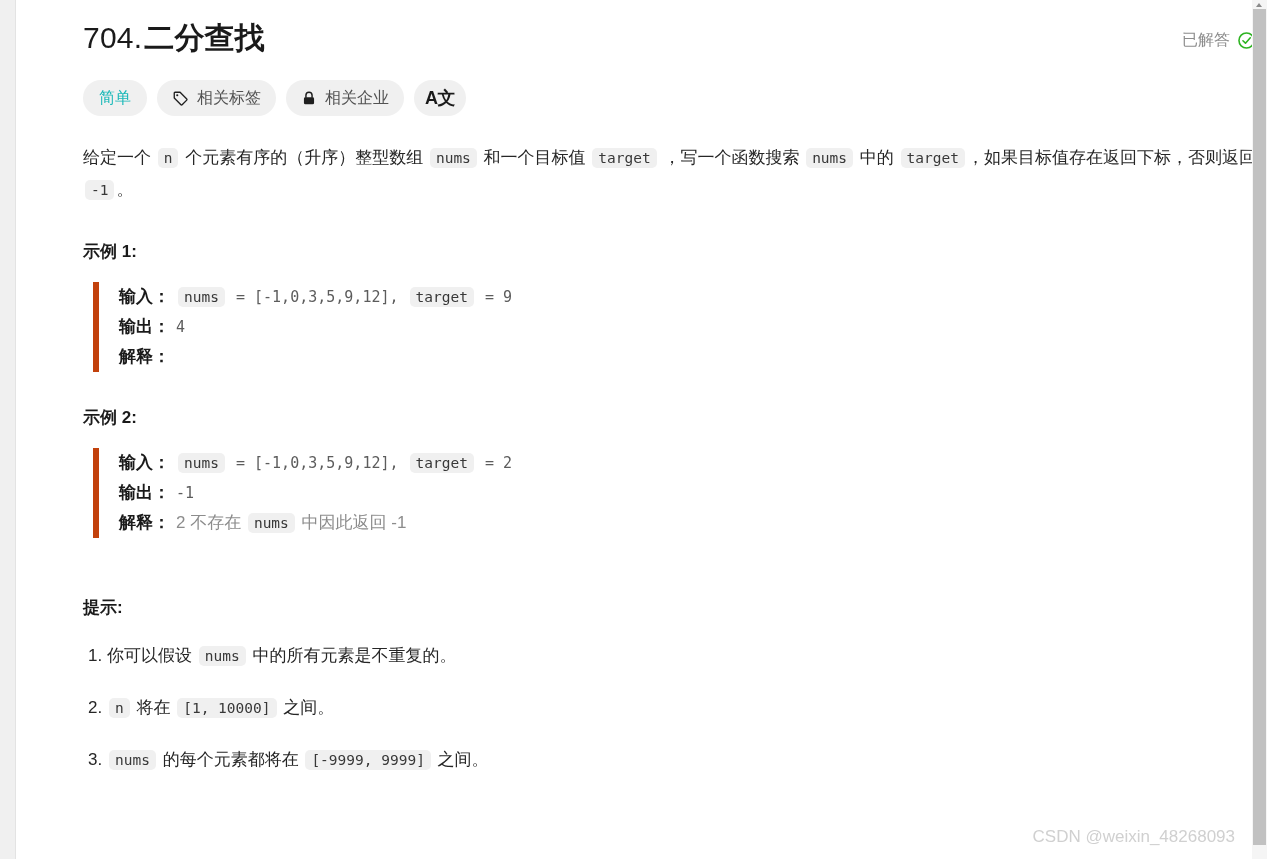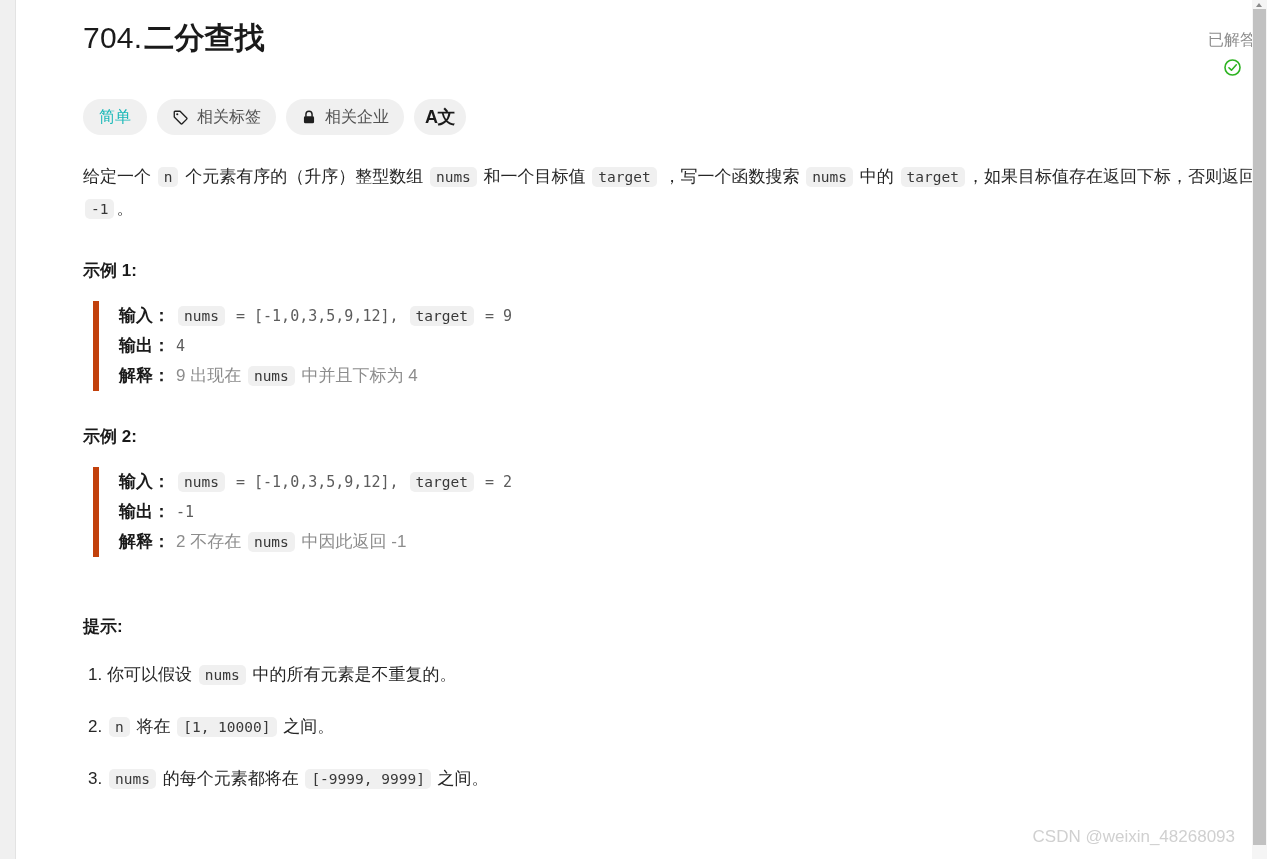--- a/index.html
+++ b/index.html
@@ -95,21 +95,20 @@
   .title .t-num { font-weight: 400; }
   .title .t-name { font-weight: 700; margin-left: 2px; }
 
   .solved {
     display: flex;
     align-items: center;
     gap: 7px;
     margin-top: 12px;
     margin-right: 18px;
     white-space: nowrap;
-    flex-direction: column;
   }
   .solved-label {
     font-size: 16px;
     color: #8c8c8c;
   }
   .check-icon {
     width: 19px; height: 19px;
     display: block;
   }
 
@@ -302,21 +301,20 @@
       <div class="example-line">
         <span class="example-label">输入：</span>
         <span class="example-value"><code class="chip">nums</code><span> = [-1,0,3,5,9,12], </span><code class="chip">target</code><span> = 9</span></span>
       </div>
       <div class="example-line">
         <span class="example-label">输出：</span>
         <span class="example-value">4</span>
       </div>
       <div class="example-line">
         <span class="example-label">解释：</span>
-        <span class="example-value-text"><span>9 出现在 </span><code class="chip">nums</code><span> 中并且下标为 4</span></span>
       </div>
     </div>
 
     <div class="section-heading">示例 2:</div>
     <div class="example">
       <div class="example-line">
         <span class="example-label">输入：</span>
         <span class="example-value"><code class="chip">nums</code><span> = [-1,0,3,5,9,12], </span><code class="chip">target</code><span> = 2</span></span>
       </div>
       <div class="example-line">

